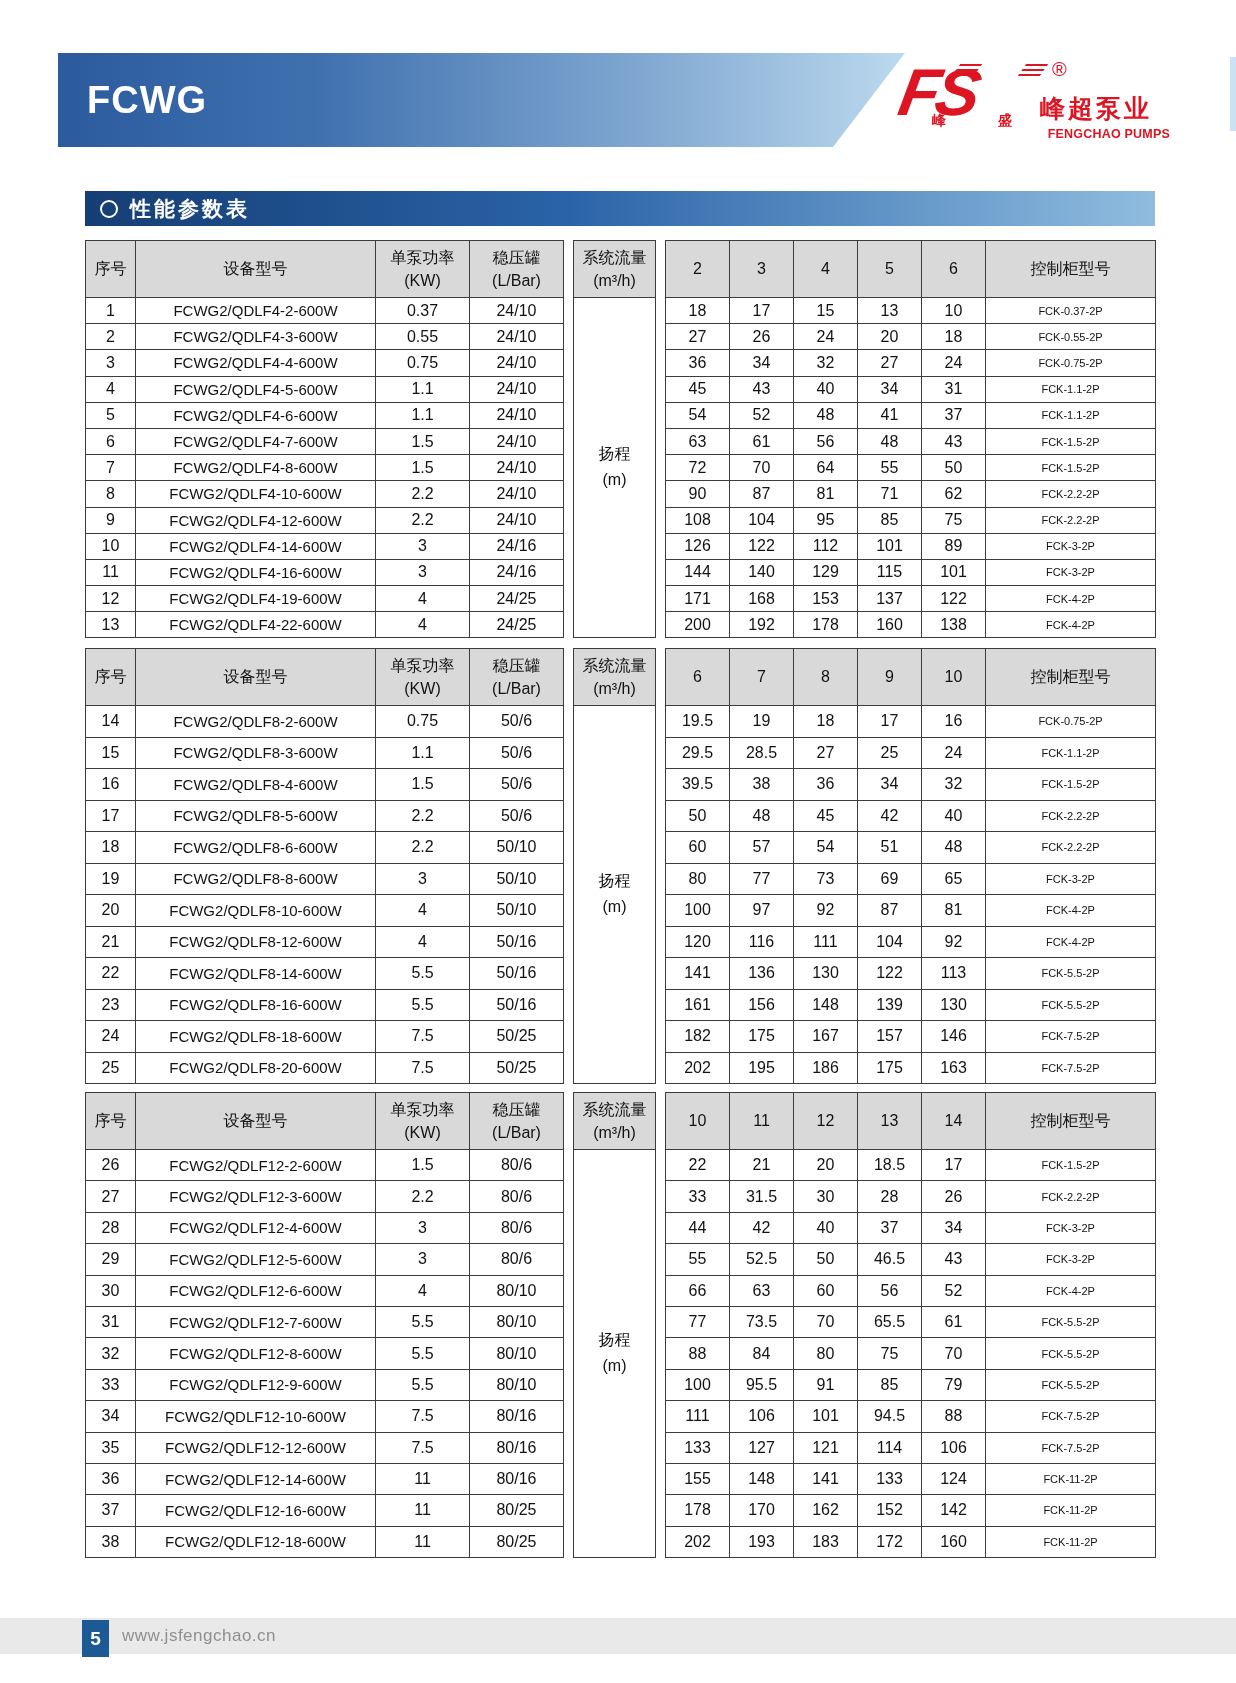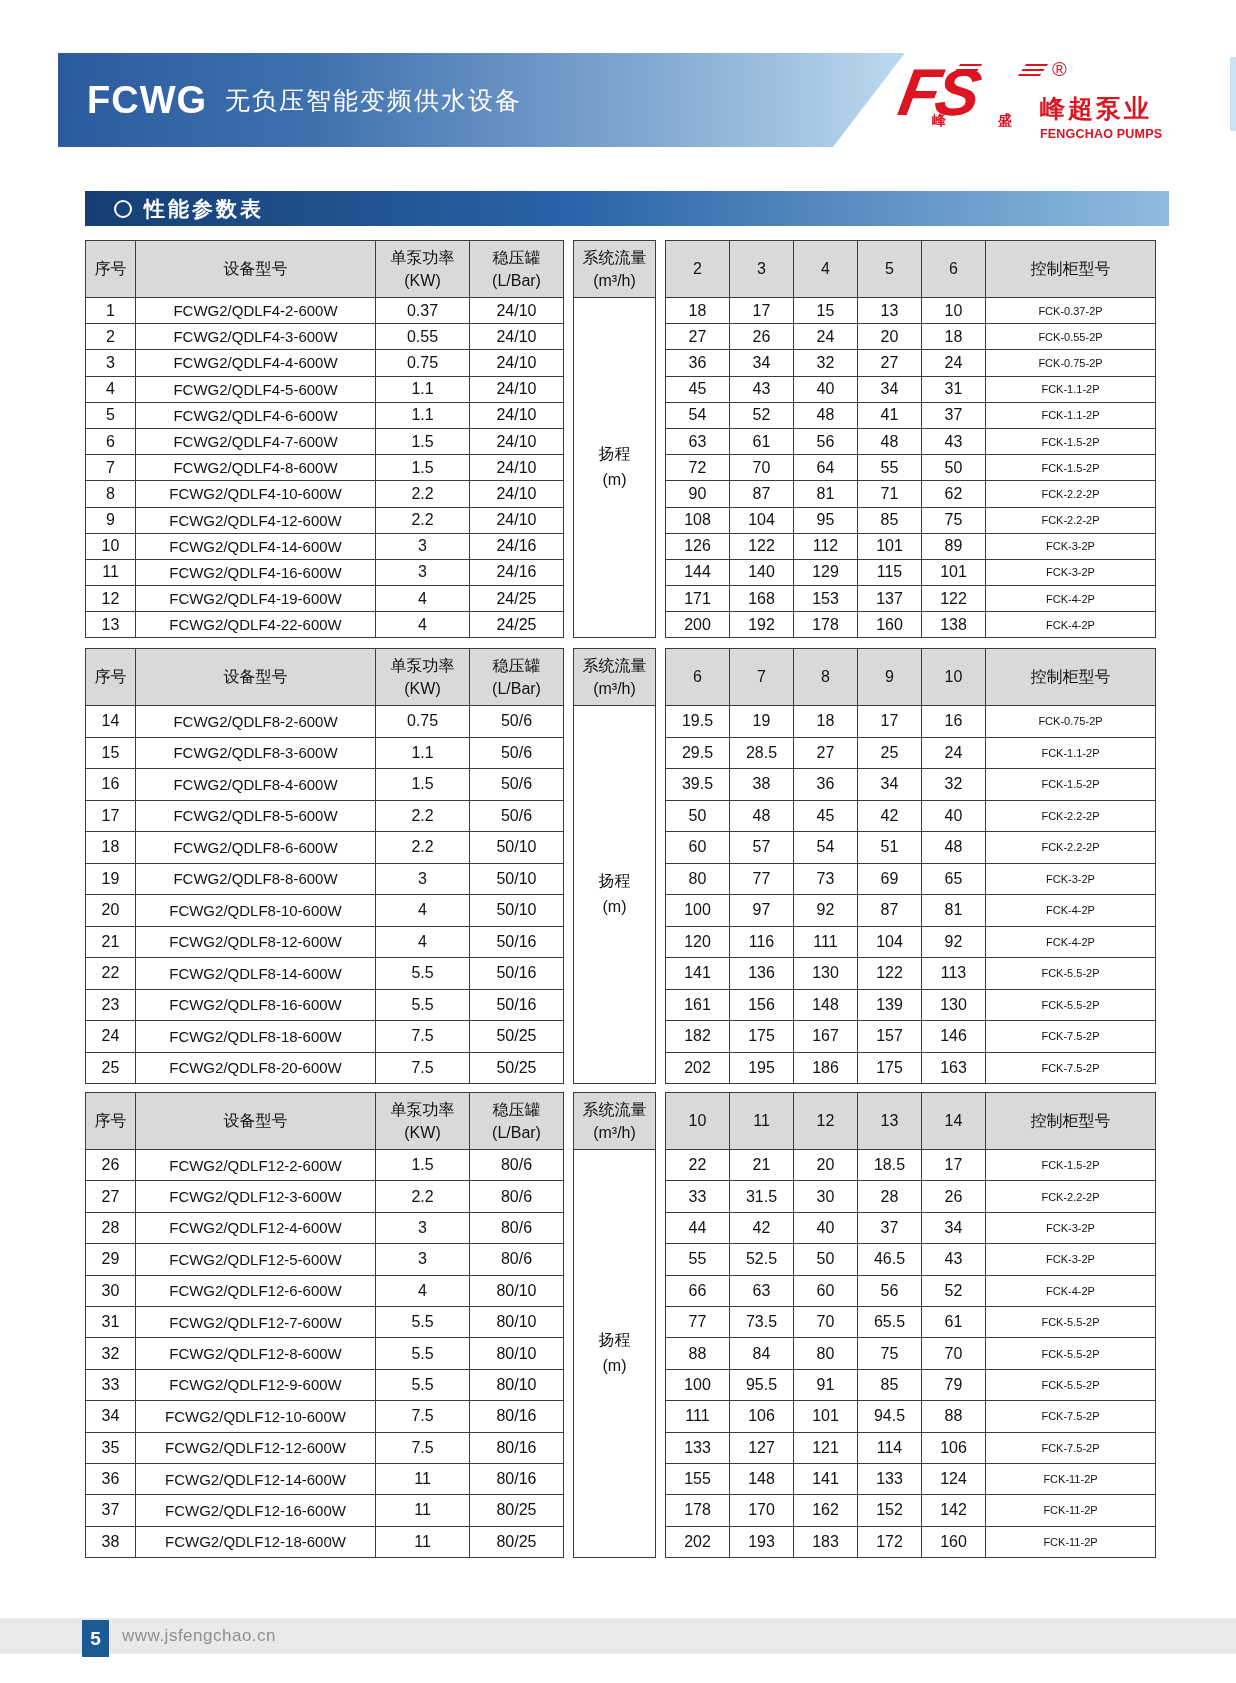--- a/index.html
+++ b/index.html
@@ -25,27 +25,27 @@
   .fs{display:block;font-size:66px;line-height:60px;font-weight:700;font-style:italic;
       letter-spacing:-4px;transform:skewX(-10deg);color:var(--logo-red,#dd1421);}
   .stripes{position:absolute;width:22px;height:12px;transform:skewX(-35deg);
       background:repeating-linear-gradient(to bottom,var(--logo-red,#dd1421) 0 2px,transparent 2px 5px);}
   .stripes.s1{left:56px;top:2px;} .stripes.s2{left:122px;top:2px;}
   .seal{position:absolute;font-size:14px;font-weight:700;top:50px;}
   .seal.l{left:32px;} .seal.r{left:98px;}
   .reg{position:absolute;left:152px;top:-4px;font-size:20px;}
   .brand{position:absolute;left:140px;top:30px;width:130px;}
   .brand-cn{font-size:25px;font-weight:700;letter-spacing:3px;white-space:nowrap;}
-  .brand-en{font-size:12.5px;font-weight:700;margin-top:2px;letter-spacing:0.2px;white-space:nowrap;}
+  .brand-en{font-size:12.5px;font-weight:700;margin-top:2px;letter-spacing:0.2px;white-space:nowrap;text-align:right;}
 
   
   .section-bar{
     position:absolute;left:85px;top:191px;width:1070px;height:35px;
     background:linear-gradient(90deg,var(--section-left,#153e74) 0%,#2a63a8 45%,var(--section-right,#8fbcdf) 100%);
-    display:flex;align-items:center;color:#fff;padding-left:14px;
+    display:flex;align-items:center;color:#fff;
   }
   .ring{width:14px;height:14px;border:2.5px solid #fff;border-radius:50%;margin:0 12px 0 15px;flex:0 0 auto;}
   .section-title{font-size:21px;font-weight:700;letter-spacing:3px;}
 
   
   .tbl{position:absolute;left:85px;}
   .t1{top:240px;} .t2{top:648px;} .t3{top:1092px;}
   table.spec{border-collapse:collapse;table-layout:fixed;width:1070px;border-radius:23px;}
   .spec th,.spec td{
     border:1px solid var(--border,#3c3c3c);padding:0;margin:0;
@@ -72,21 +72,20 @@
   }
   .site-url{position:absolute;left:122px;top:1618px;height:36px;line-height:36px;font-size:17px;color:var(--url-text,#8f8f8f);letter-spacing:0.5px;}
 </style>
 </head>
 <body>
 
 <div class="page">
 
   <div class="banner">
     <span class="code">FCWG</span>
-    <span class="pname">无负压智能变频供水设备</span>
   </div>
   <div class="sliver"></div>
 
   <div class="logo">
     <div class="fs-wrap">
       <span class="fs">FS</span>
       <span class="stripes s1"></span>
       <span class="stripes s2"></span>
       <span class="seal l">峰</span>
       <span class="seal r">盛</span>

